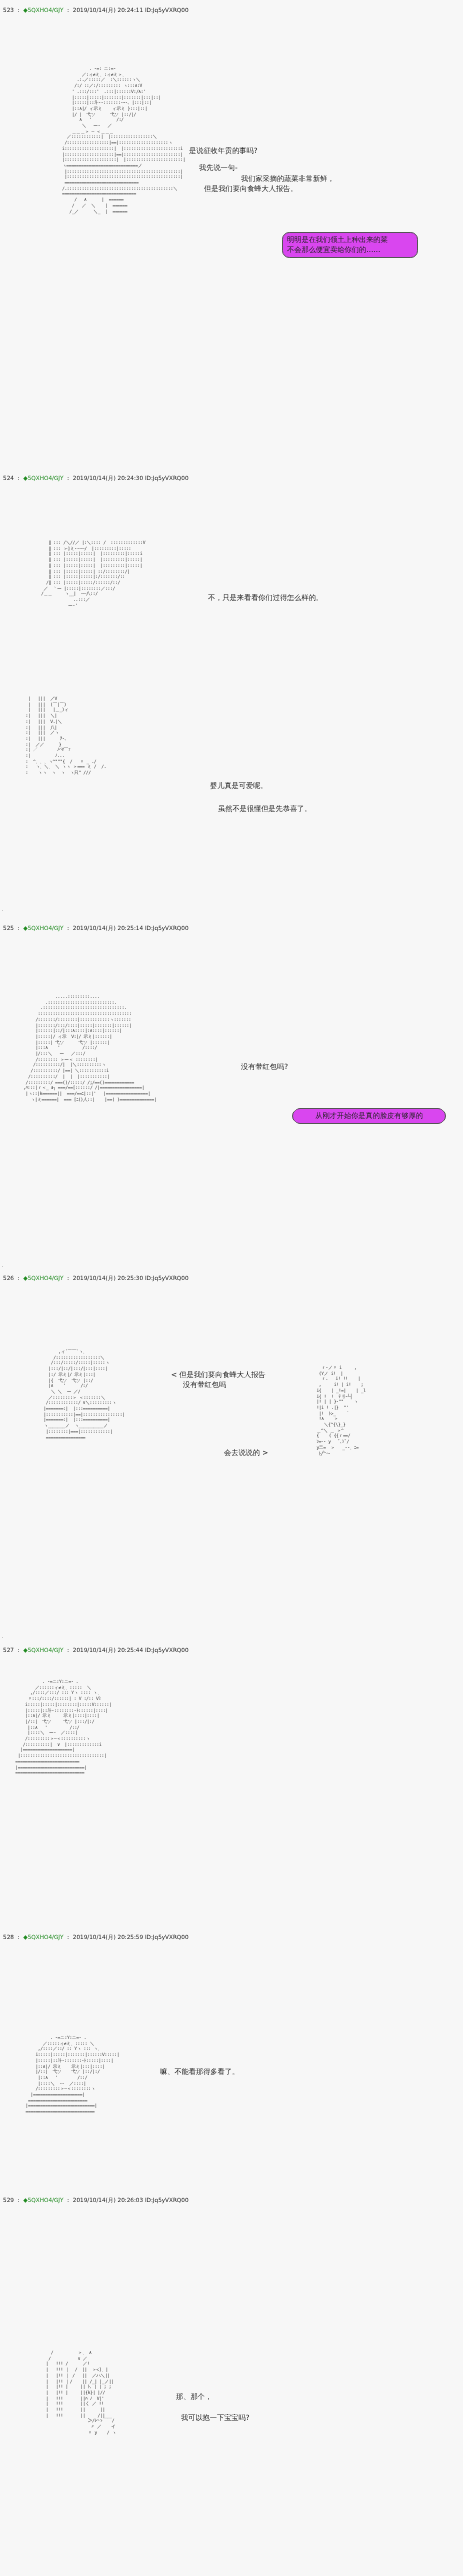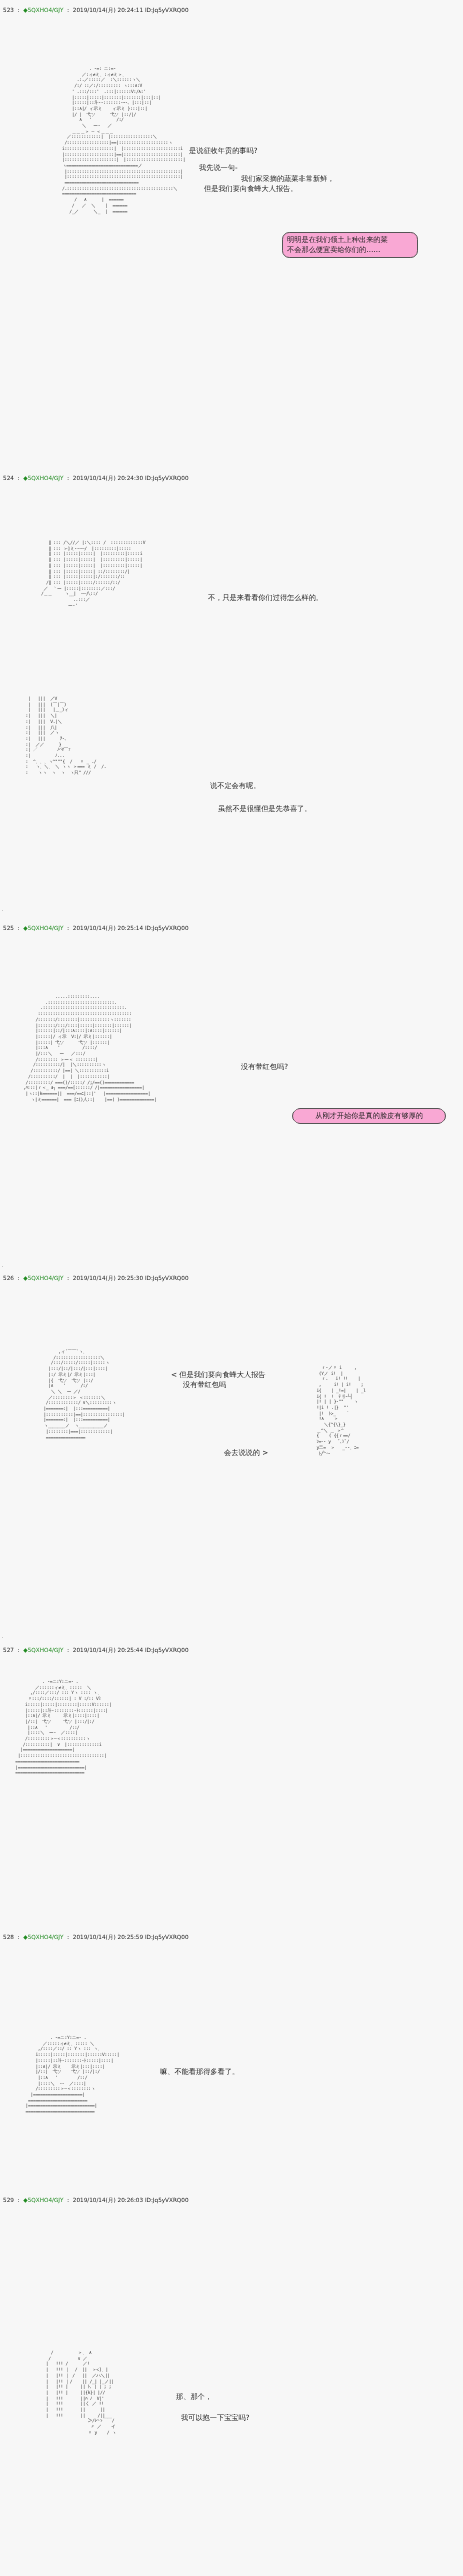--- a/index.html
+++ b/index.html
@@ -10,21 +10,21 @@
   .post { position:absolute; left:0; width:464px; }
   .hdr { position:absolute; left:3.1px; font-size:5.7px; color:#222; white-space:nowrap; }
   .hdr .trip { color:#228b22; }
   .aa {
     position:absolute; font-family:"DejaVu Sans Mono", monospace; font-size:4.6px; line-height:5.7px;
     color:#333; white-space:pre; letter-spacing:-0.3px;
   }
   .line { position:absolute; font-size:7.2px; color:#222; white-space:nowrap; }
   .bubble {
     position:absolute; border:0.5px solid #555; border-radius:7.2px; padding:2.1px 4.1px;
-    font-size:7.2px; line-height:9.8px; color:#222; background:#f9a8d4; white-space:nowrap;
+    font-size:7.2px; line-height:9.8px; color:#222; background:#d946ef; white-space:nowrap;
   }
   .bubble.oct { border-radius:8px; clip-path: polygon(4% 0,96% 0,100% 30%,100% 70%,96% 100%,4% 100%,0 70%,0 30%); }
   .dot { position:absolute; left:2.1px; font-size:4.6px; color:#444; }
 </style>
 </head>
 <body>
 
 <div class="post" style="top:0;height:464px;padding-left:10px;">
   <div class="hdr" style="top:7.2px;">
     <span>523</span>
@@ -99,21 +99,21 @@
   :|   |||  V.|＼
   :|   |||  八|
   :|   |||  ／ヽ
   :|   |||      ｱ‐、
   :|  ／／      }
   :| ／        ﾉ⌒Y￣ﾌ
   :|          ﾉ... 
   :  ^、、、ヽ^"""{  /   〃 _ ./
   :   ヽ、＼、 ＼ ヽヽ ＞=== ミ /  /.
   :    ヽヽ  ヽ  ヽ  ヽ只" ///</div>
-  <div class="line" style="left:210px;top:317px;">说不定会有呢。</div>
+  <div class="line" style="left:210px;top:317px;">婴儿真是可爱呢。</div>
   <div class="line" style="left:218px;top:340px;">虽然不是很懂但是先恭喜了。</div>
   <div class="dot" style="top:443px;">.</div>
 </div>
 
 <div class="post" style="top:917px;height:350px;">
   <div class="hdr" style="top:8.2px;">
     <span>525</span>
     <span>：</span>
     <span class="trip">◆5QXHO4/GJY</span>
     <span>：</span>

